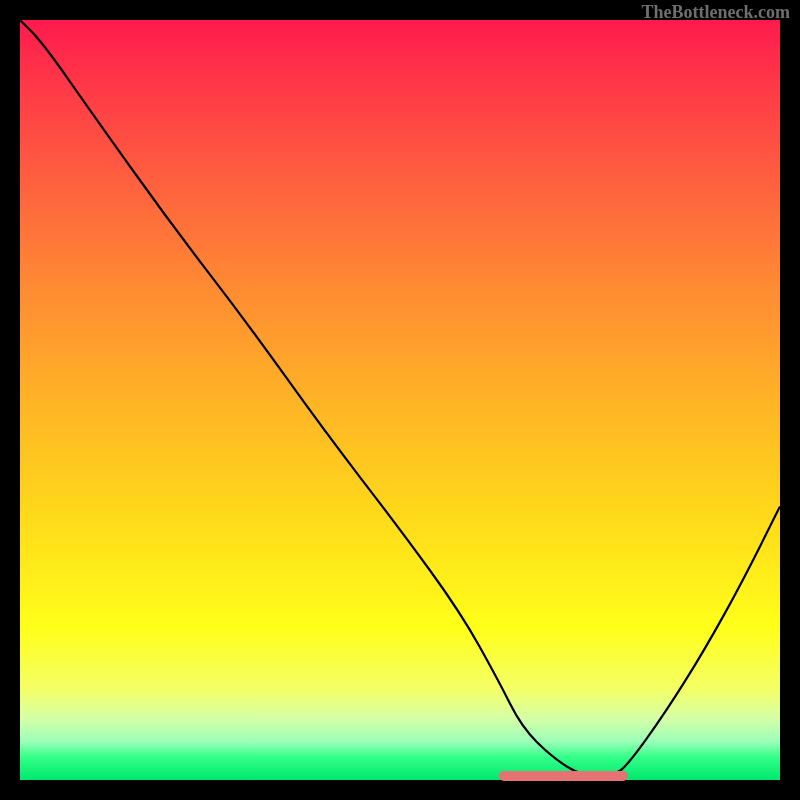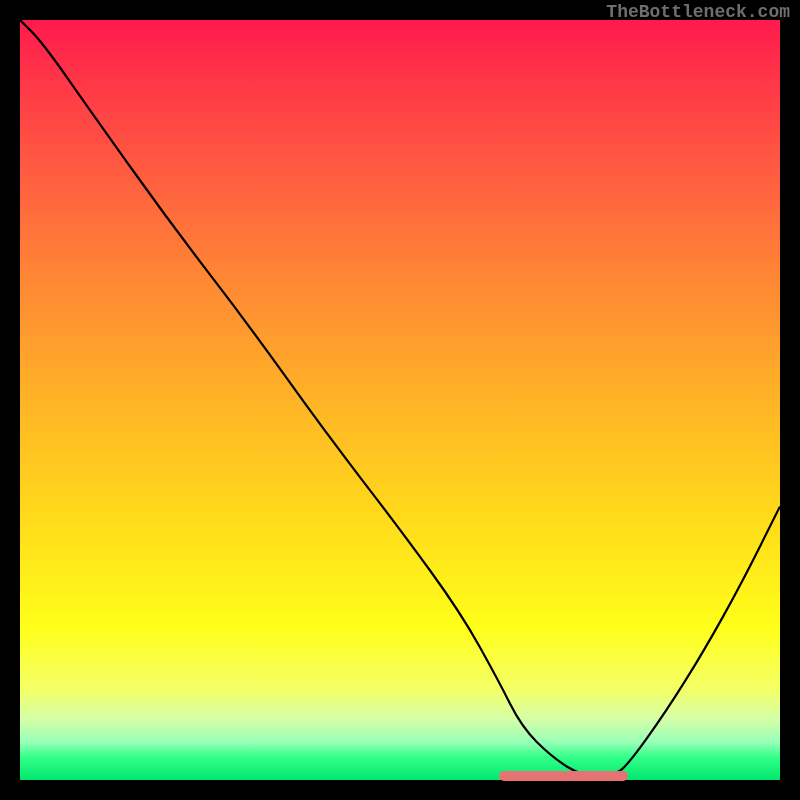--- a/index.html
+++ b/index.html
@@ -22,21 +22,21 @@
       #f4ff66 88%,
       #d4ffa8 92%,
       #99ffb8 95%,
       #33ff88 97%,
       #00e86e 100%);
   }
   .watermark {
     position: absolute;
     top: 2px;
     right: 10px;
-    font-family: Liberation Mono, monospace;
+    font-family: Liberation Serif, serif;
     font-size: 18px;
     font-weight: 600;
     color: #6e6e6e;
   }
   svg.curve {
     position: absolute;
     left: 0; top: 0;
     width: 100%; height: 100%;
   }
   .flat-marker {

